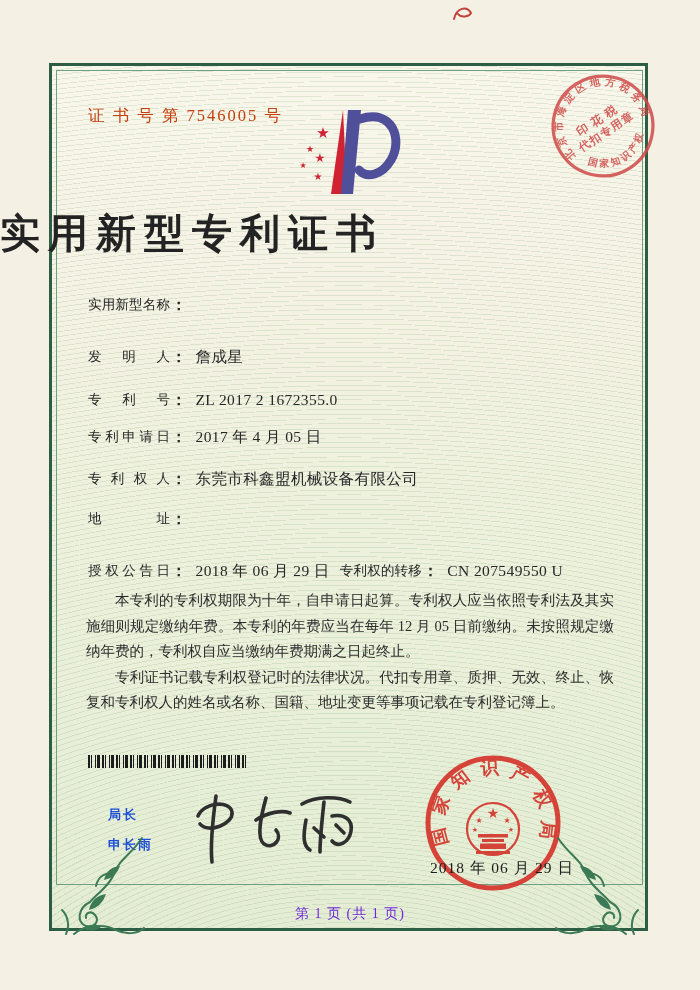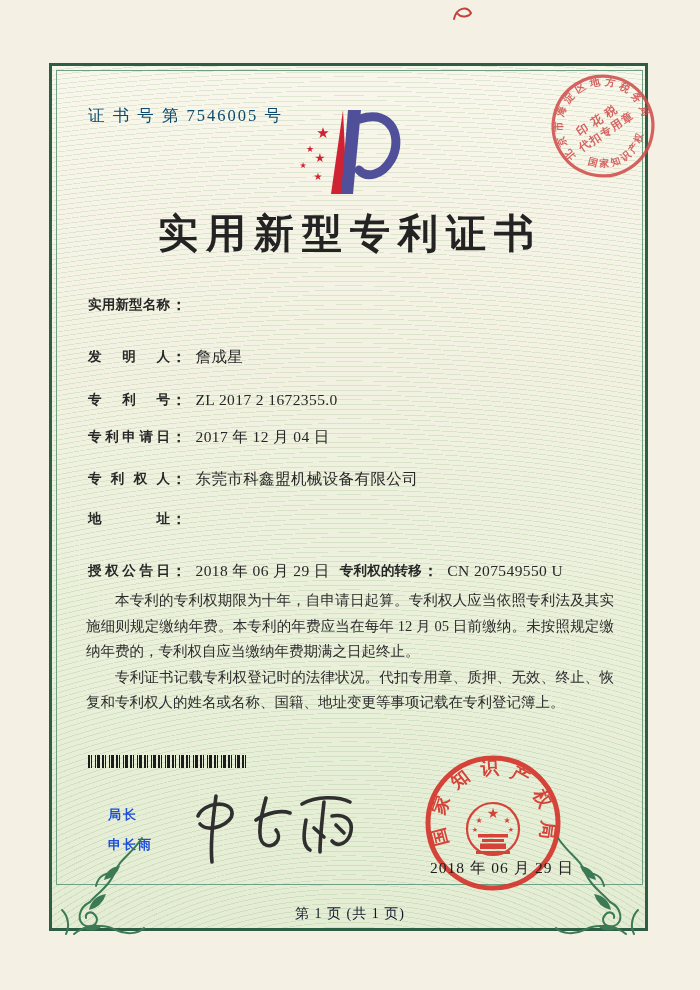--- a/index.html
+++ b/index.html
@@ -11,28 +11,28 @@
     background:
       repeating-radial-gradient(ellipse 1500px 950px at 50% 118%,
         rgba(122,168,110,0.20) 0 1.4px, rgba(122,168,110,0) 1.4px 7.5px),
       linear-gradient(180deg,#f9f6eb 0%,#f4f2e3 30%,#ebf0db 62%,#e4edd4 100%);}
   
   .frame-outer{position:absolute;left:49px;top:63px;right:52px;bottom:59px;
     border:3px solid #2e5d45;}
   .frame-inner{position:absolute;left:56px;top:70px;right:57px;bottom:105px;
     border:1px solid #70a083;}
   
-  .cert-no{position:absolute;left:88px;top:105px;font-size:16.5px;letter-spacing:2px;color:#0c4a6e;}
+  .cert-no{position:absolute;left:88px;top:105px;font-size:16.5px;letter-spacing:2px;color:#c2410c;}
   .logo{position:absolute;left:293px;top:106px;width:115px;height:92px;}
-  .title{position:absolute;left:0;right:0;top:206px;text-align:center;
+  .title{position:absolute;left:0;right:0;top:206px;
     font-size:40px;font-weight:700;letter-spacing:8px;color:#232323;}
   
   .row{position:absolute;left:88px;display:flex;align-items:flex-start;
     font-size:15.5px;line-height:25px;color:#272727;}
-  .lbl{display:inline-block;width:82px;font-size:13.5px;font-weight:700;
+  .lbl{display:inline-block;width:82px;font-size:13.5px;font-weight:400;
     text-align:justify;text-align-last:justify;white-space:nowrap;line-height:25px;}
   .colon{font-weight:600;margin-left:1px;}
   .val{margin-left:9px;letter-spacing:0.4px;}
   .val.wrap{width:424px;}
   .pair2{display:flex;margin-left:10px;}
   
   .body-text{position:absolute;left:86px;top:588px;width:528px;
     font-size:14.5px;line-height:25.5px;text-align:justify;color:#2c2c2c;}
   .body-text p{margin:0;text-indent:2em;}
   
@@ -49,21 +49,21 @@
   .sig{position:absolute;left:186px;top:786px;width:180px;height:85px;}
   
   .seal{position:absolute;left:422px;top:752px;width:142px;height:142px;opacity:0.93;}
   .seal-date{position:absolute;left:430px;top:858px;font-size:15.5px;color:#1d1d1d;
     letter-spacing:1px;z-index:6;}
   
   .tax-stamp{position:absolute;left:545px;top:68px;width:116px;height:116px;
     transform:rotate(-33deg);opacity:0.85;z-index:5;}
   
   .footer{position:absolute;left:0;right:0;top:905px;text-align:center;
-    font-size:14px;color:#0f172a;letter-spacing:1px;}
+    font-size:14px;color:#6d28d9;letter-spacing:1px;}
   
   .flourish{position:absolute;width:92px;height:102px;z-index:2;}
   .flourish.left{left:54px;top:836px;}
   .flourish.right{left:554px;top:836px;transform:scaleX(-1);}
   .ink-mark{position:absolute;left:452px;top:4px;width:22px;height:20px;}
 </style>
 </head>
 <body>
 
 <div class="page">
@@ -101,21 +101,21 @@
     <span class="val">詹成星</span>
   </div>
   <div class="row" style="top:387px">
     <span class="lbl">专利号</span>
       <span class="colon">：</span>
     <span class="val">ZL 2017 2 1672355.0</span>
   </div>
   <div class="row" style="top:424px">
     <span class="lbl">专利申请日</span>
       <span class="colon">：</span>
-    <span class="val">2017 年 12 月 04 日</span>
+    <span class="val">2017 年 4 月 05 日</span>
   </div>
   <div class="row" style="top:466px">
     <span class="lbl">专利权人</span>
       <span class="colon">：</span>
     <span class="val">东莞市科鑫盟机械设备有限公司</span>
   </div>
   <div class="row" style="top:506px">
     <span class="lbl">地址</span>
       <span class="colon">：</span>
   </div>

